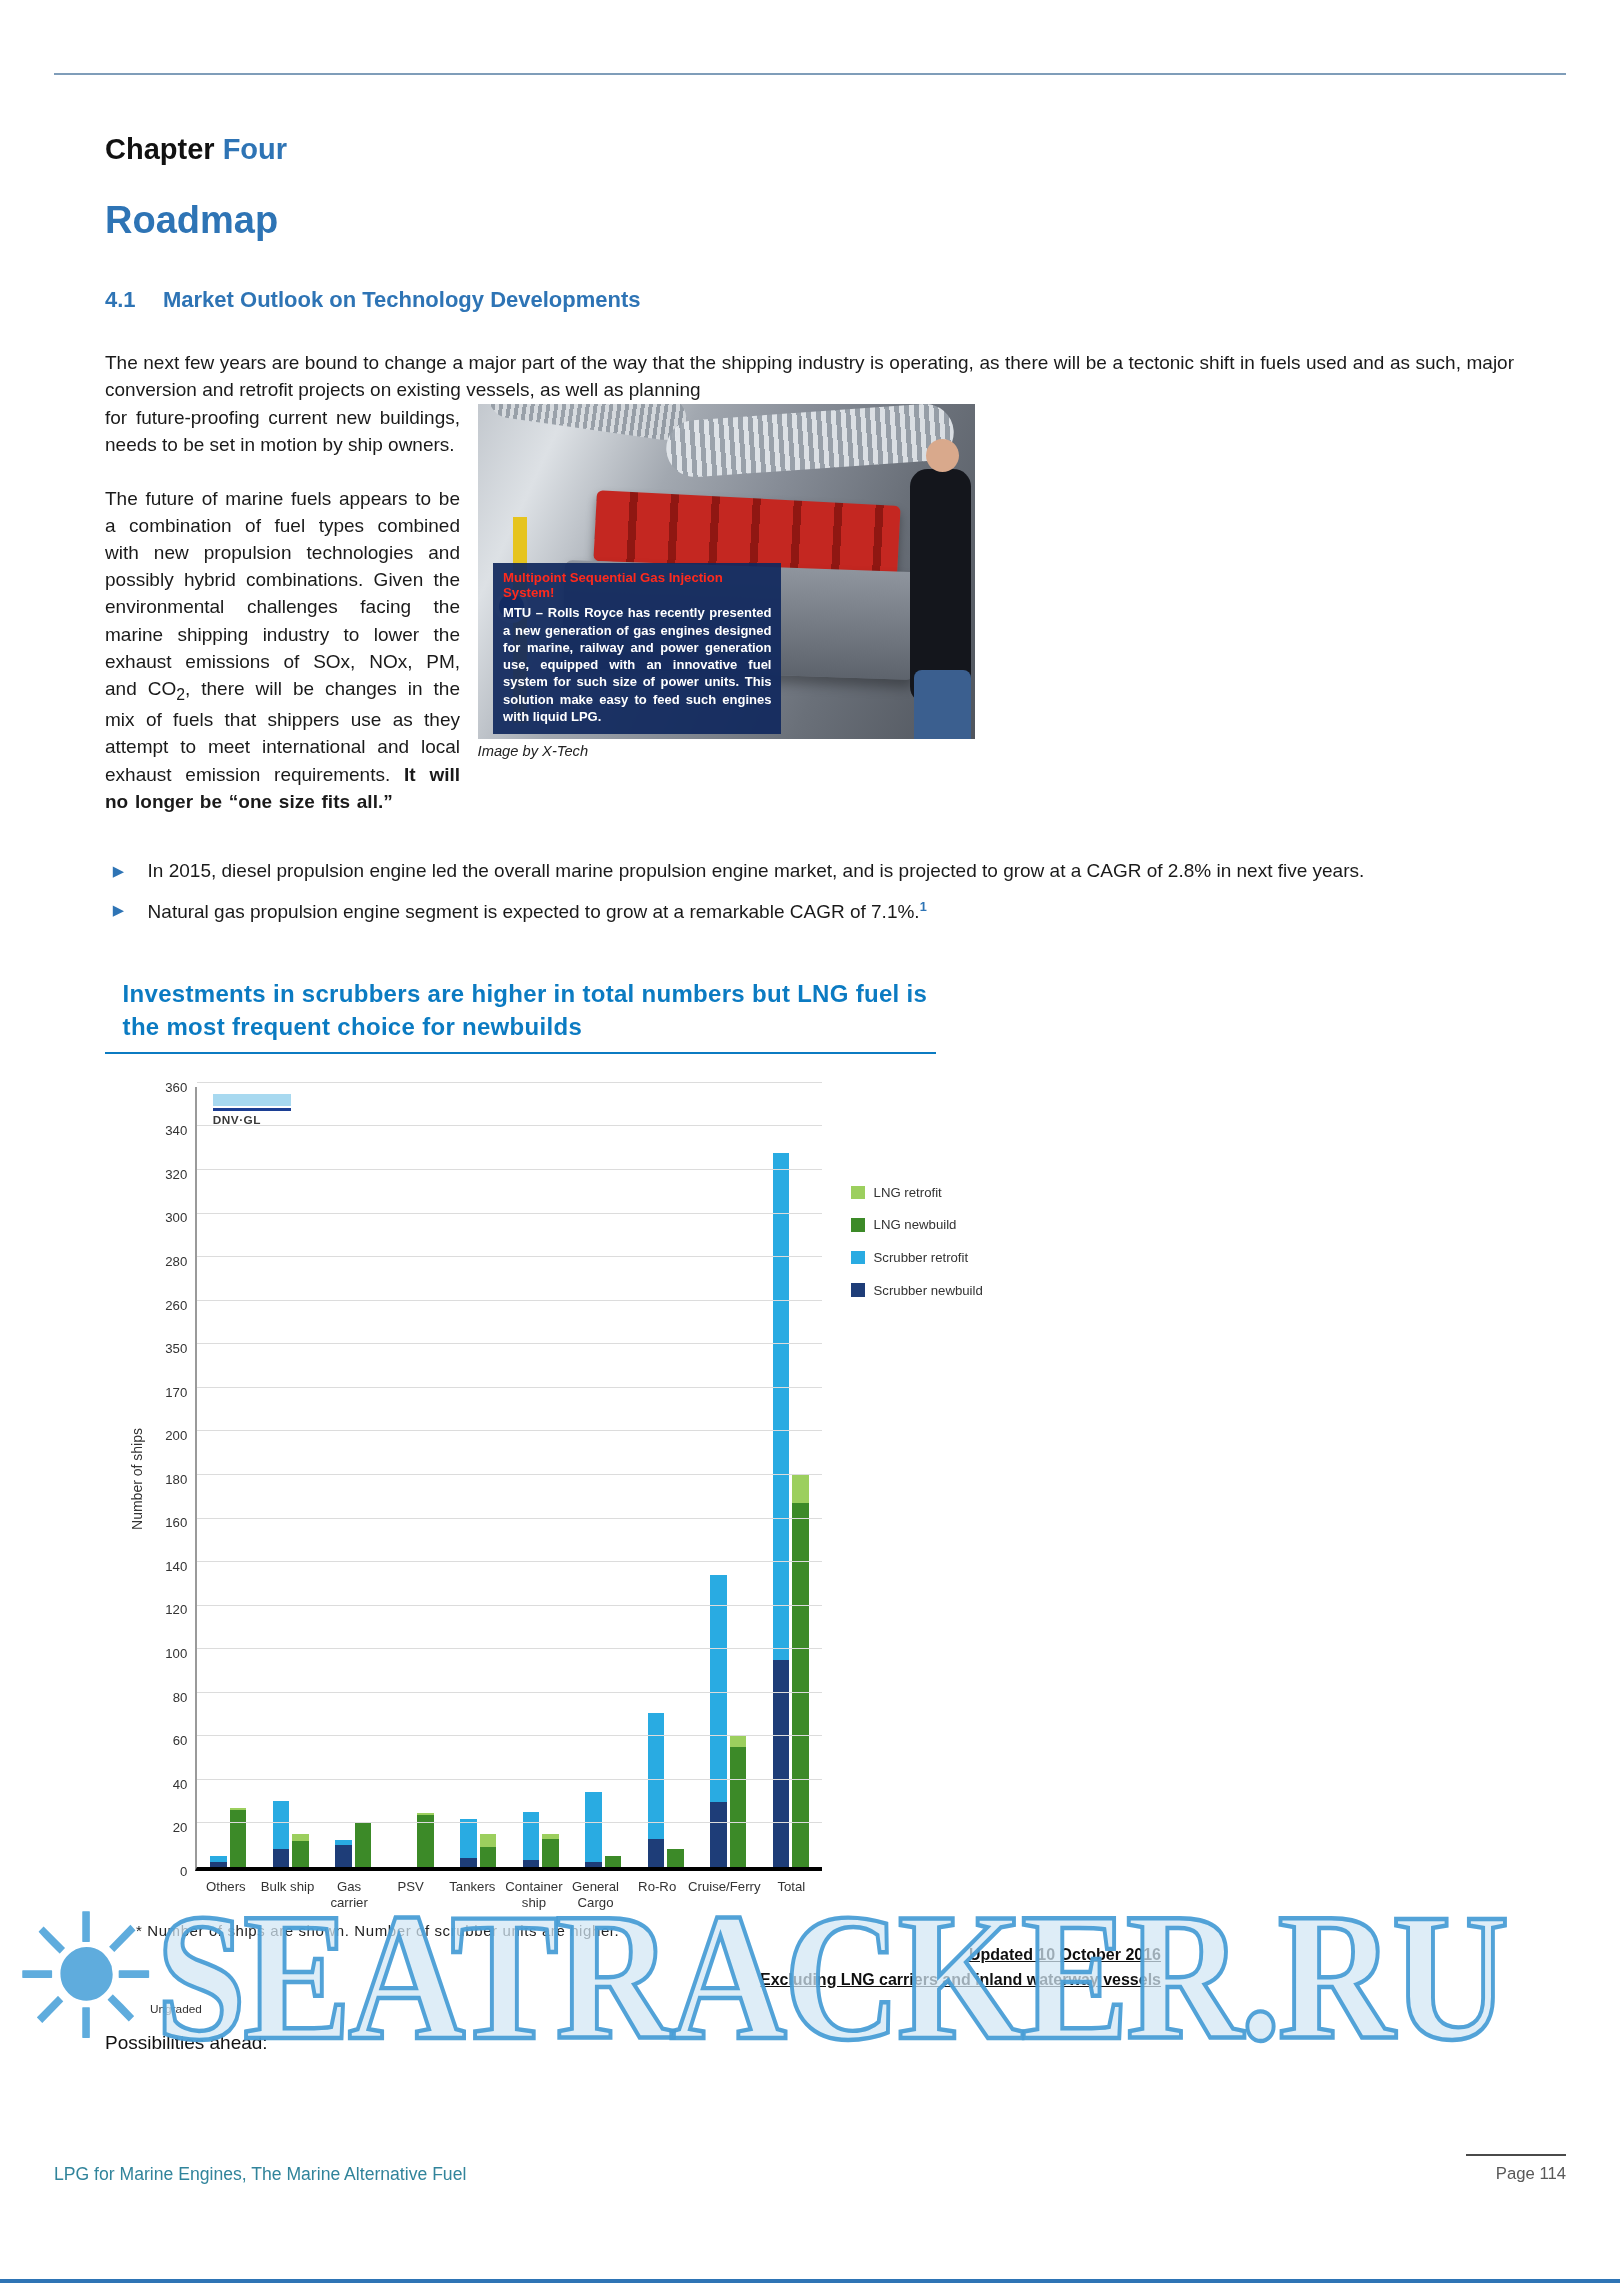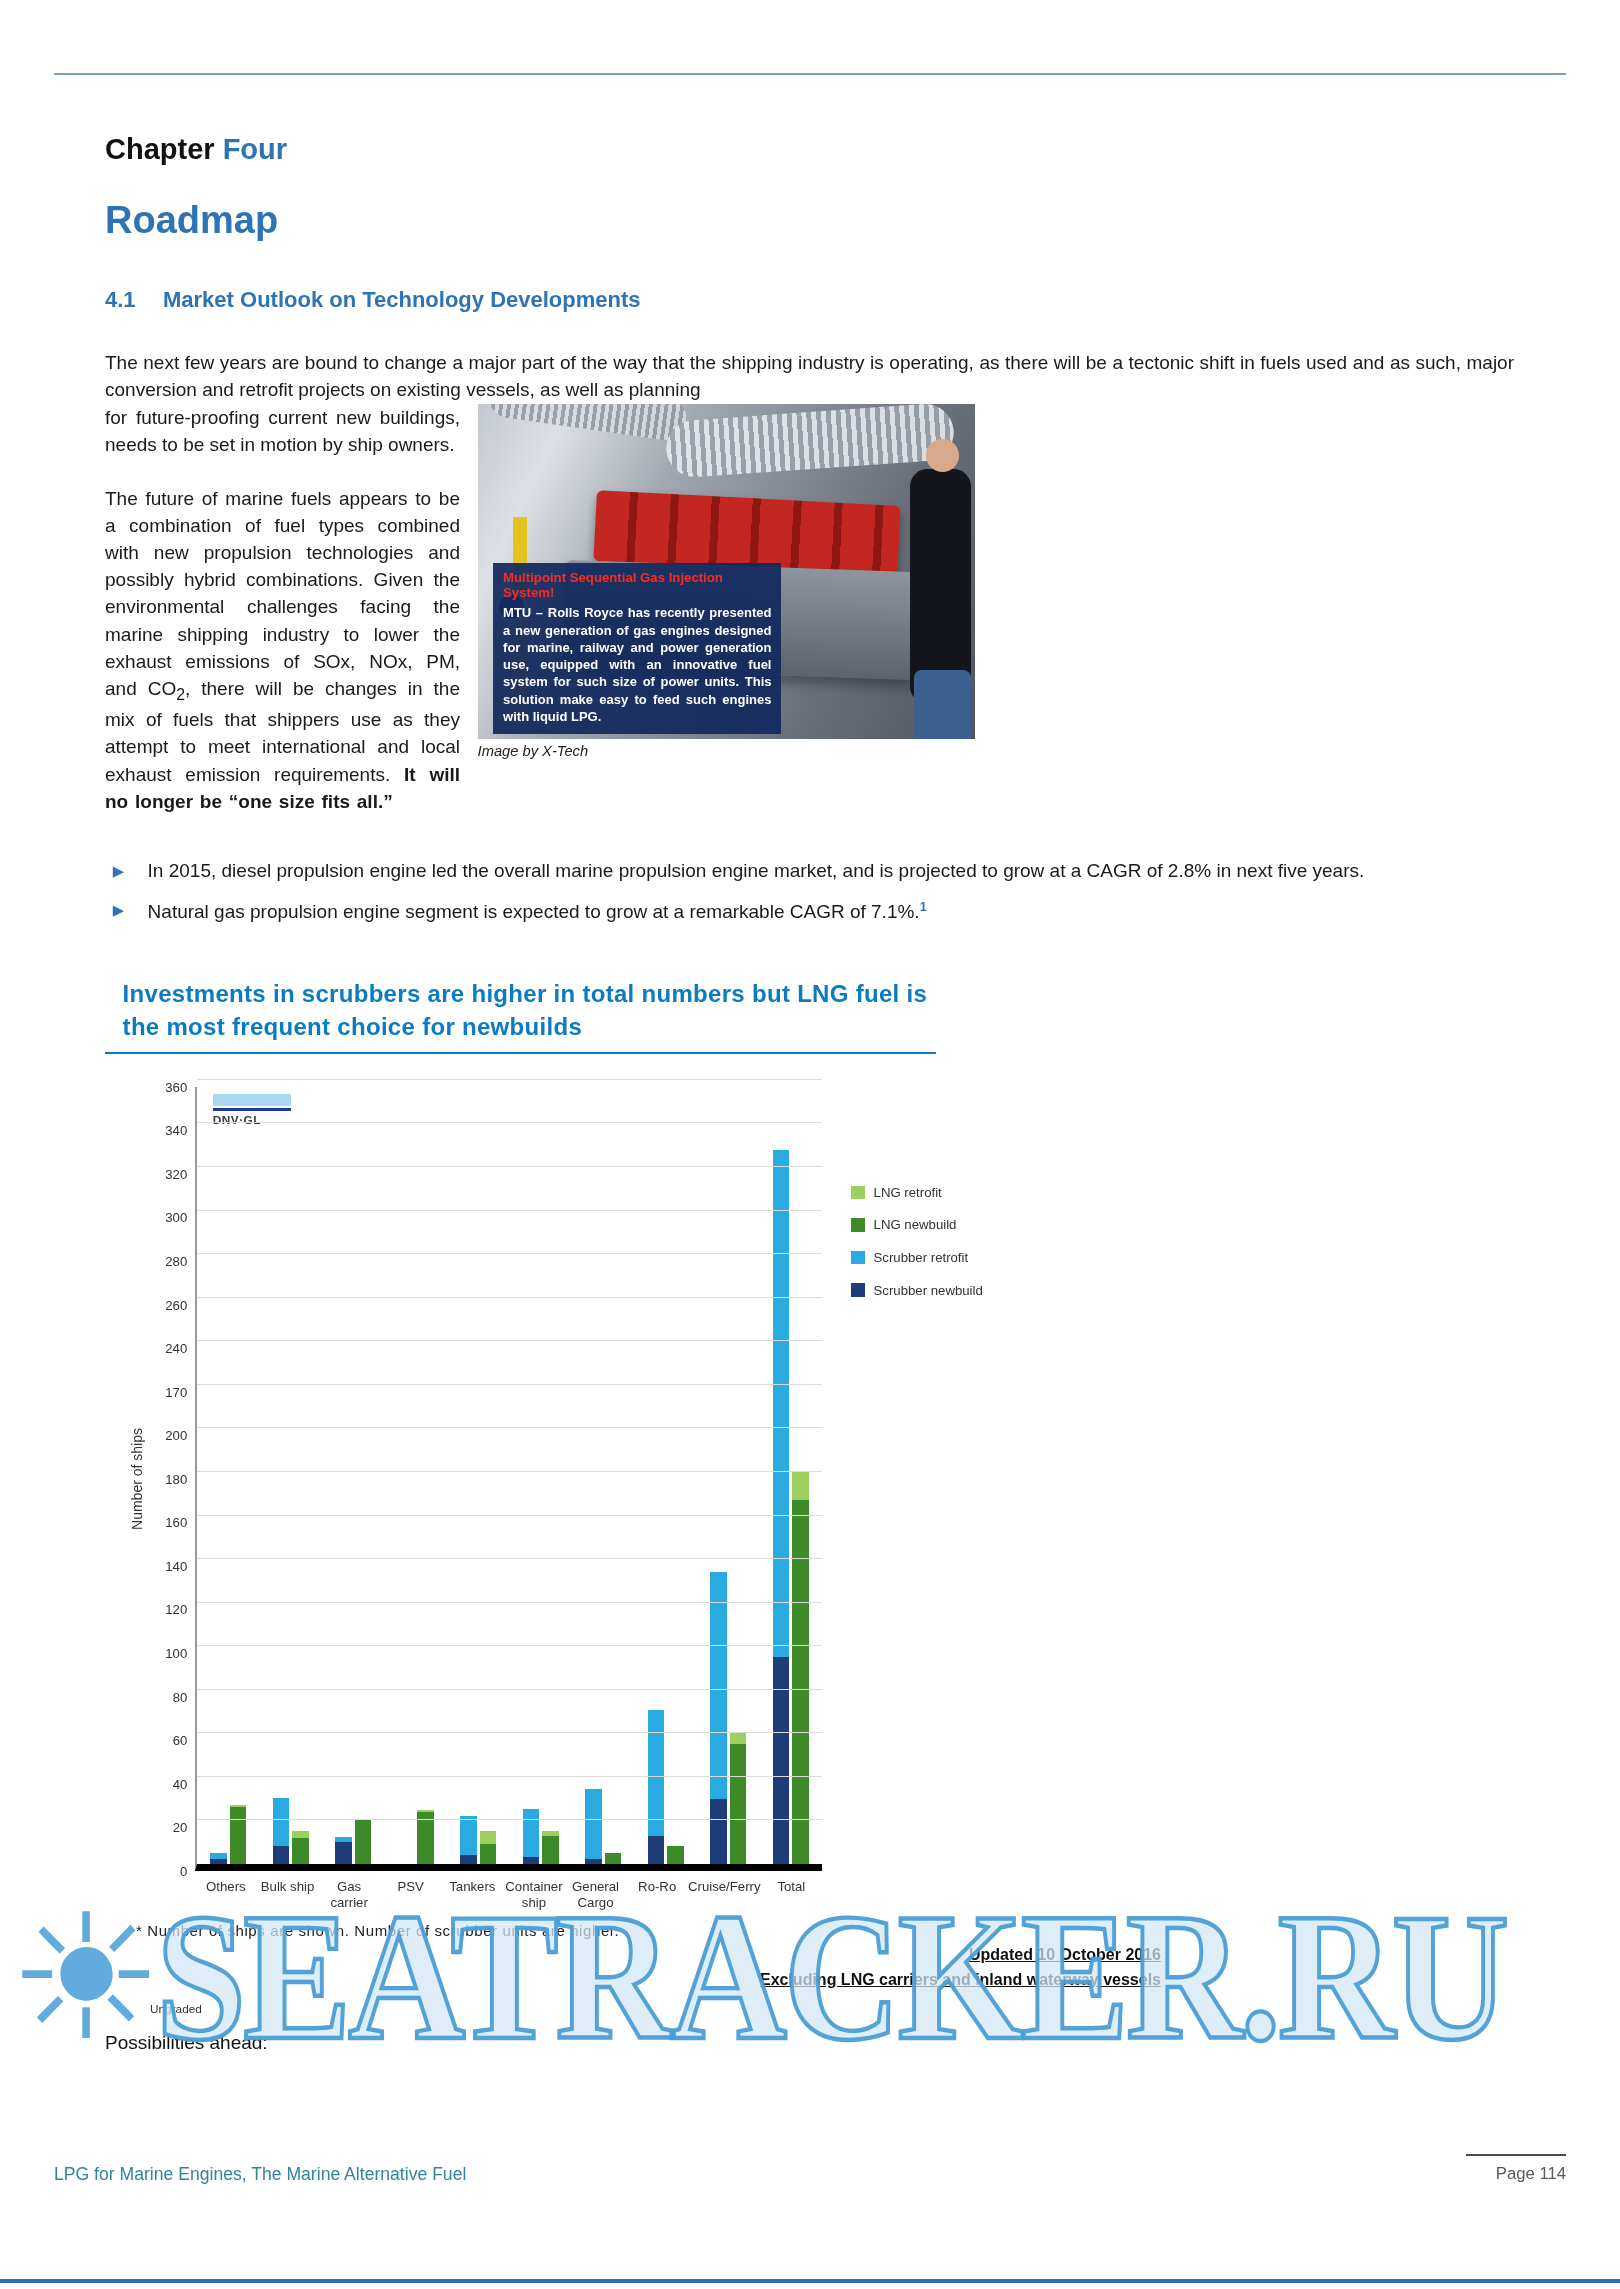--- a/index.html
+++ b/index.html
@@ -56,21 +56,21 @@
 
   .chart-block { margin-top:51px; }
   .chart-title { padding-left:17.6px; padding-bottom:8.8px; width:831px; font-size:24px; font-weight:700;
     color:#0b7bc2; line-height:1.38; letter-spacing:0.3px; border-bottom:2.5px solid #0b7bc2; }
   .chart-area { margin-top:33px; margin-left:19.6px; display:flex; align-items:flex-start; }
   .y-title { height:784px; width:25.5px; display:flex; align-items:center; justify-content:center; }
   .y-title span { transform:rotate(-90deg); white-space:nowrap; font-size:14px; color:#333; }
   .y-axis { position:relative; width:45px; height:784px; }
   .ytick { position:absolute; right:7.8px; font-size:13.2px; color:#333; }
   .plot-wrap { width:627px; }
-  .plot { position:relative; height:784px; border-left:2px solid #9a9a9a; border-bottom:7px solid #000000; background:#fff;padding-left:16px; }
+  .plot { position:relative; height:784px; border-left:2px solid #9a9a9a; border-bottom:4px solid #000000; background:#fff;padding-left:16px; }
   .gridline { position:absolute; left:0; right:0; height:1px; background:#dcdcdc; }
   .bars-row { position:absolute; inset:0; display:flex; }
   .bar-group { flex:1 1 0; display:flex; justify-content:center; align-items:flex-end; gap:2.9px; }
   .bar { width:16.7px; display:flex; flex-direction:column-reverse; }
   .seg { width:100%; }
   .x-labels { display:flex; margin-top:7.8px; }
   .x-label { flex:1 1 0; text-align:center; font-size:13.2px; line-height:1.2; color:#333; }
   .dnv { position:absolute; top:6.9px; left:15.7px; width:78px; }
   .dnv-bar { height:11.8px; background:#a8d9f0; }
   .dnv-line { height:2.9px; background:#1c3f94; margin-top:2.9px; }
@@ -172,21 +172,21 @@
             <div class="ytick" style="bottom: 79px;">40</div>
             <div class="ytick" style="bottom: 123px;">60</div>
             <div class="ytick" style="bottom: 166px;">80</div>
             <div class="ytick" style="bottom: 210px;">100</div>
             <div class="ytick" style="bottom: 254px;">120</div>
             <div class="ytick" style="bottom: 297px;">140</div>
             <div class="ytick" style="bottom: 341px;">160</div>
             <div class="ytick" style="bottom: 384px;">180</div>
             <div class="ytick" style="bottom: 428px;">200</div>
             <div class="ytick" style="bottom: 471px;">170</div>
-            <div class="ytick" style="bottom: 515px;">240</div>
+            <div class="ytick" style="bottom: 515px;">350</div>
             <div class="ytick" style="bottom: 558px;">260</div>
             <div class="ytick" style="bottom: 602px;">280</div>
             <div class="ytick" style="bottom: 646px;">300</div>
             <div class="ytick" style="bottom: 689px;">320</div>
             <div class="ytick" style="bottom: 733px;">340</div>
             <div class="ytick" style="bottom: 776px;">360</div>
           </div>
         <div class="plot-wrap">
           <div class="plot">
             <div class="dnv">

